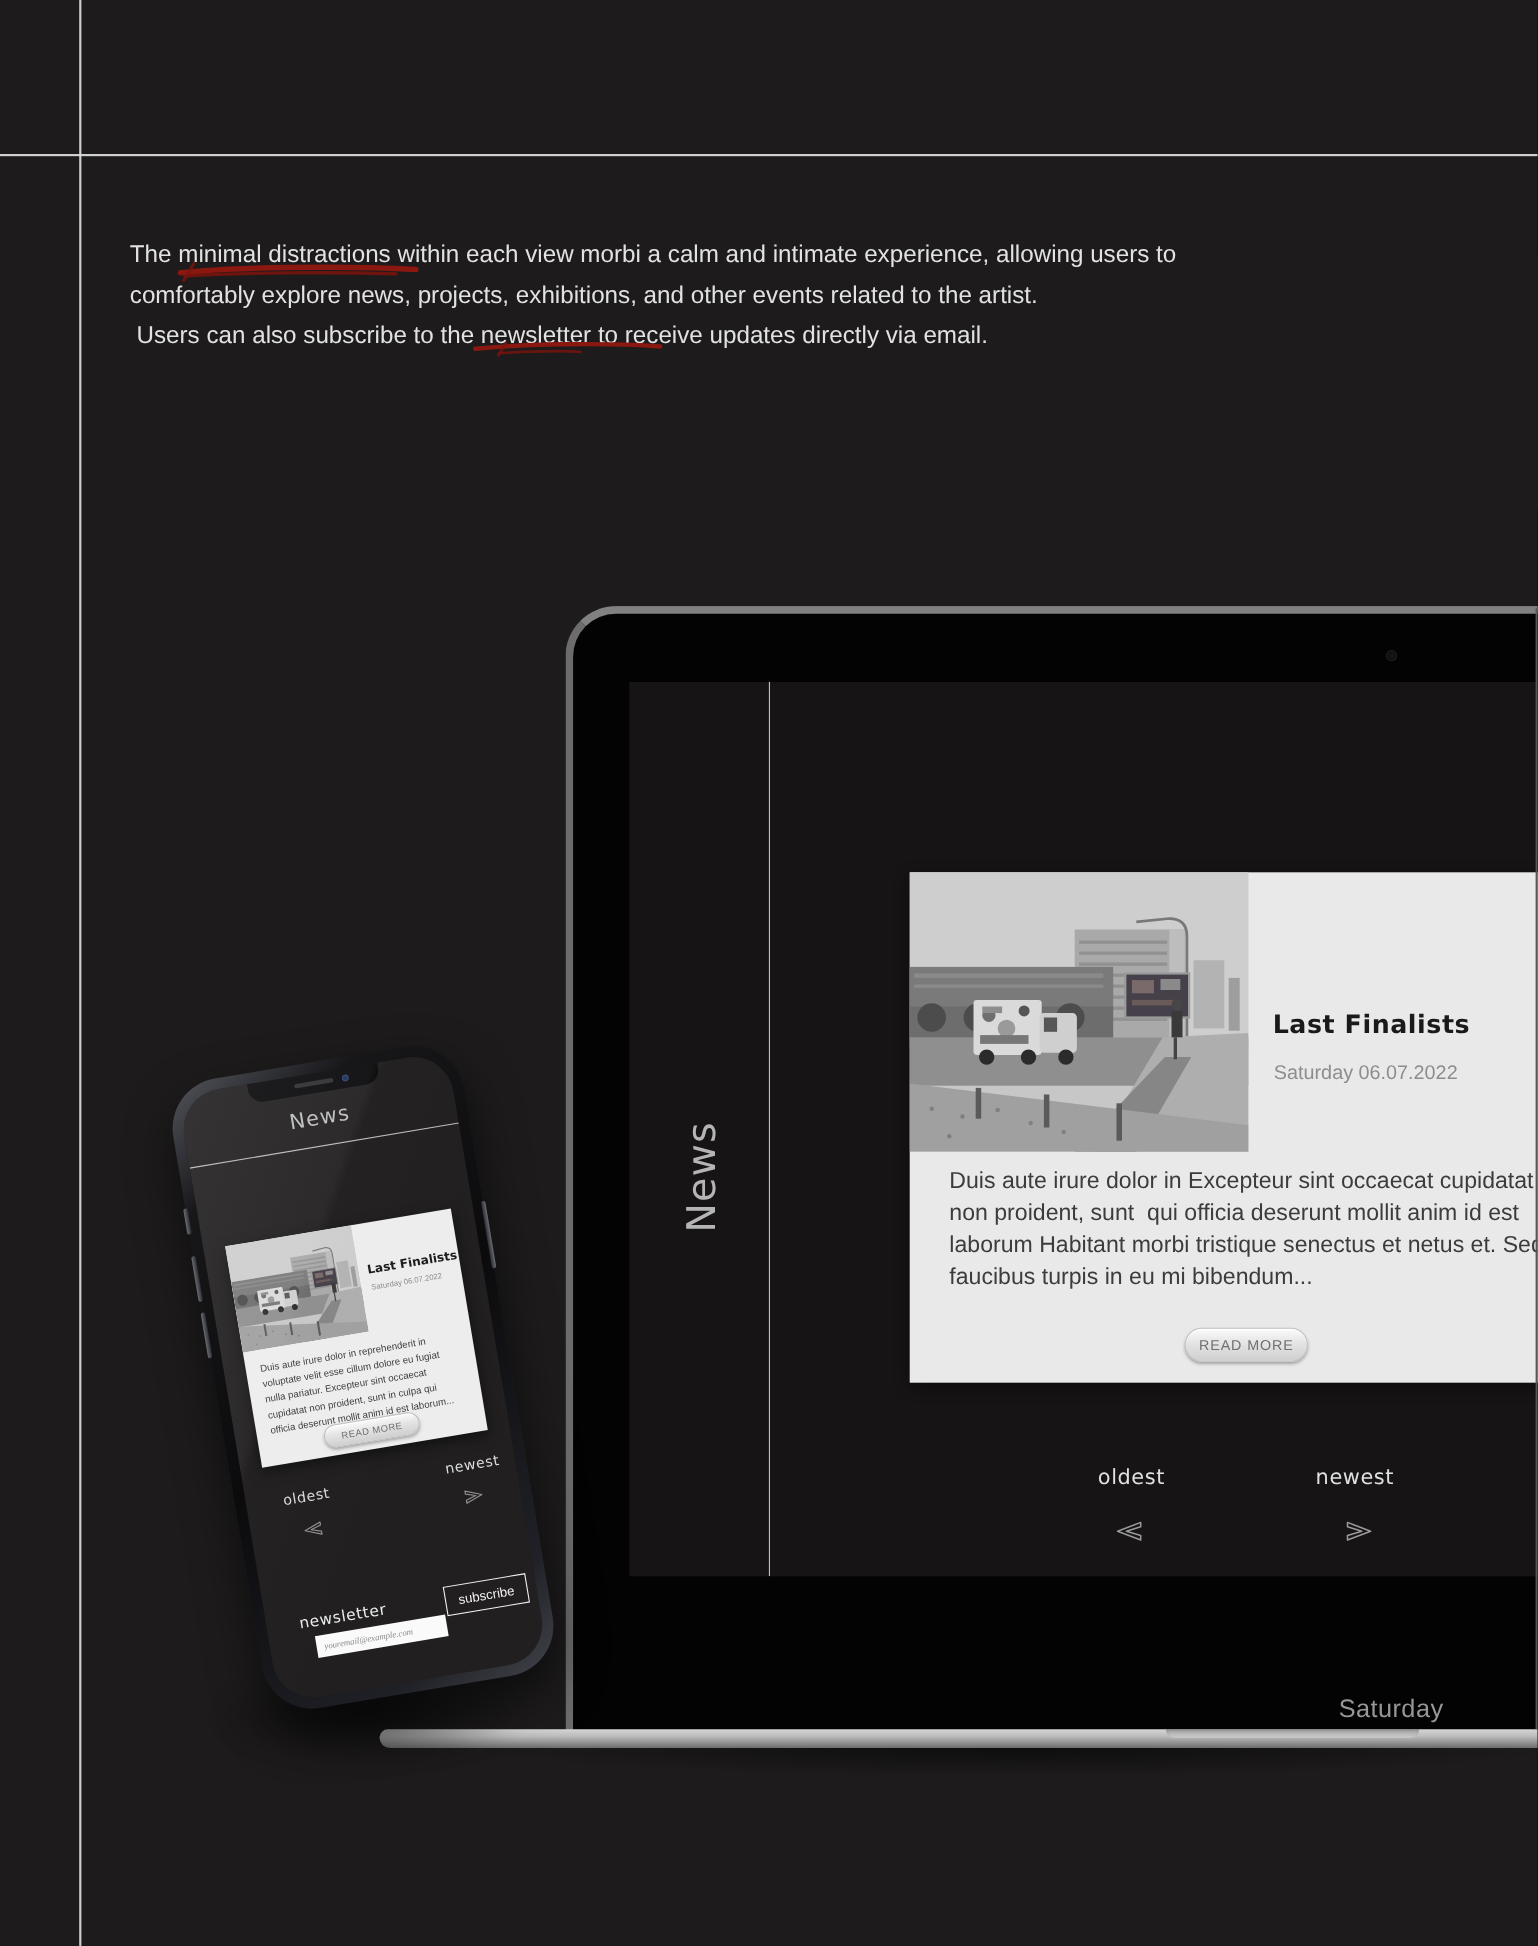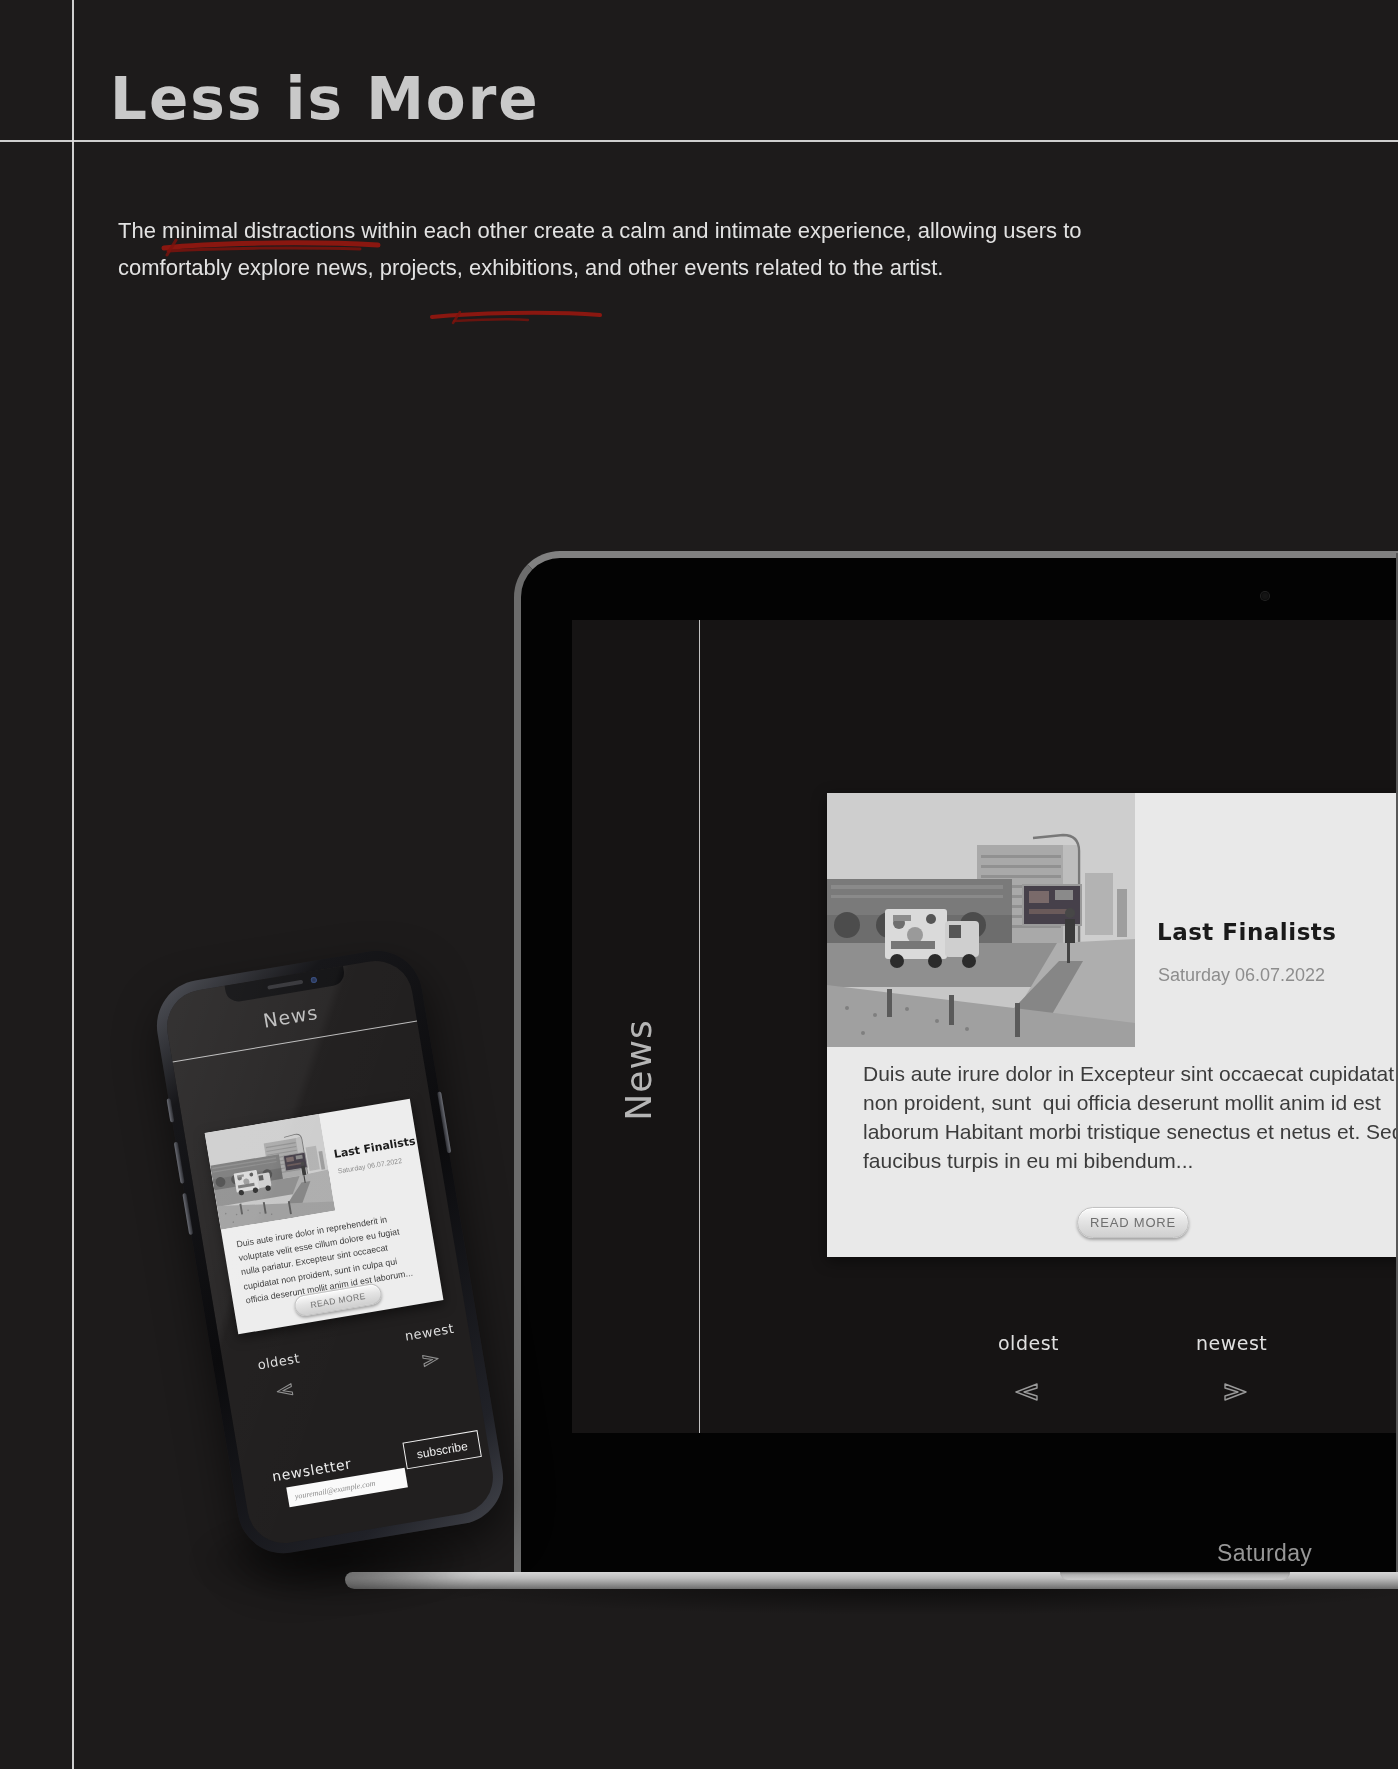--- a/index.html
+++ b/index.html
@@ -216,25 +216,25 @@
       <rect x="188" y="210" width="5" height="34" fill="#5a5a5a"></rect>
     </symbol>
   </defs>
 </svg>
 
 <div class="canvas">
 
   <div class="rule-v"></div>
   <div class="rule-h"></div>
 
-  <h1 class="heading">Less is More</h1>
 
   <div class="intro">
-    <div>The minimal distractions within each other create a calm and intimate experience, allowing users to</div>
+    <div>The minimal distractions within each view morbi a calm and intimate experience, allowing users to</div>
     <div>comfortably explore news, projects, exhibitions, and other events related to the artist.</div>
+    <div>&nbsp;Users can also subscribe to the newsletter to receive updates directly via email.</div>
   </div>
 
   <svg class="scribble" style="left:158px;top:238px;" width="228" height="20">
     <path d="M6 10 C 50 5, 150 3, 220 7" stroke="#8a1710" stroke-width="5" fill="none" stroke-linecap="round"></path>
     <path d="M10 13 C 60 10, 140 9, 202 11" stroke="#7c130d" stroke-width="3" fill="none" stroke-linecap="round" opacity=".85"></path>
     <path d="M18 2 L 9 17" stroke="#7c130d" stroke-width="3" fill="none" stroke-linecap="round" opacity=".8"></path>
   </svg>
 
   <svg class="scribble" style="left:428px;top:309px;" width="178" height="16">
     <path d="M4 8 C 45 4, 120 2, 172 6" stroke="#8a1710" stroke-width="4" fill="none" stroke-linecap="round"></path>

